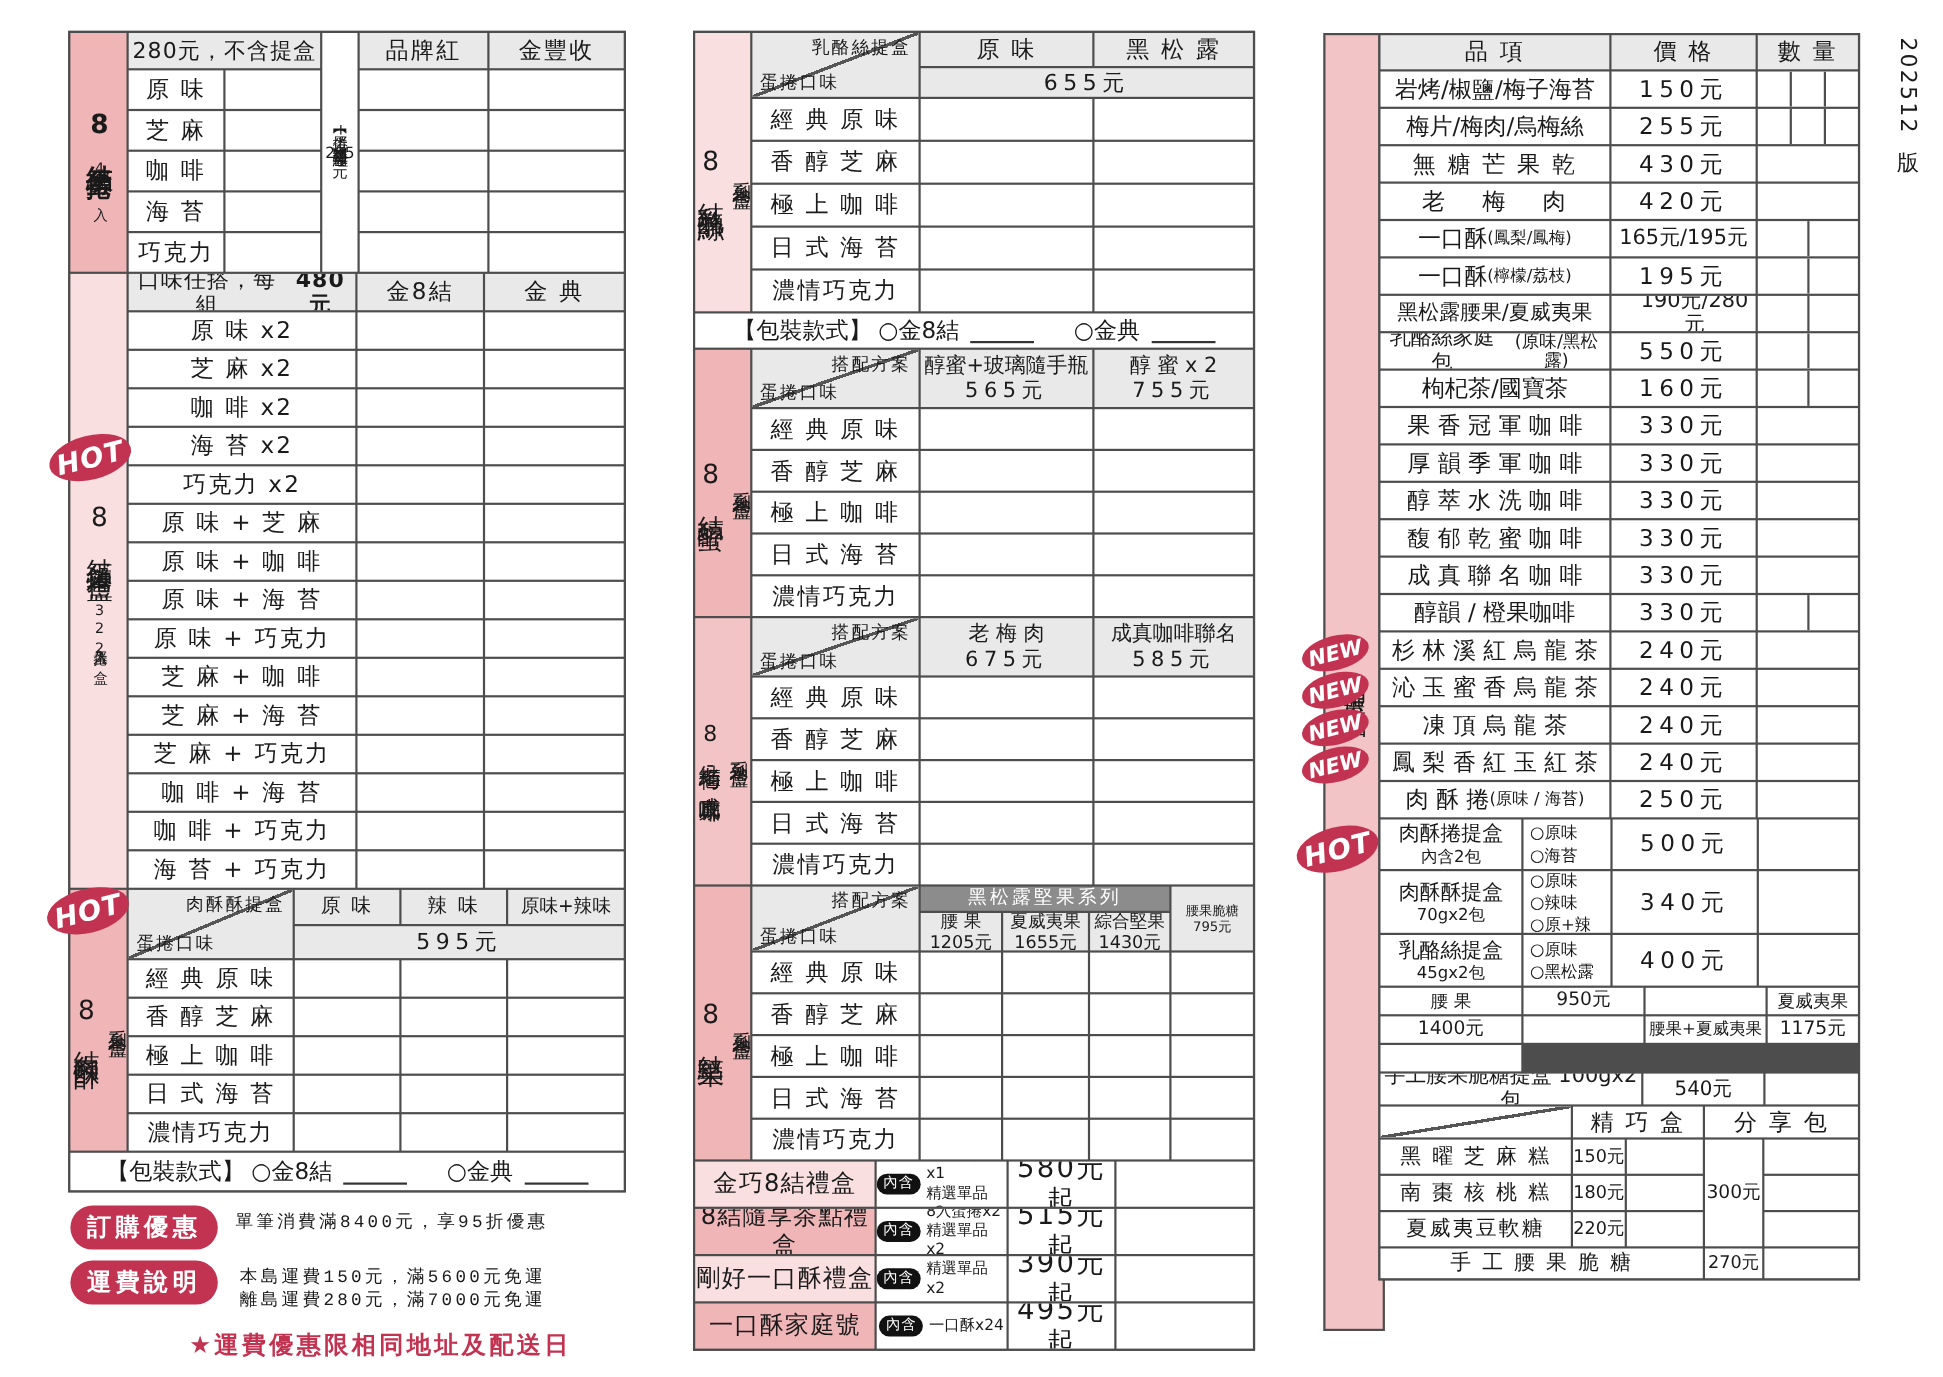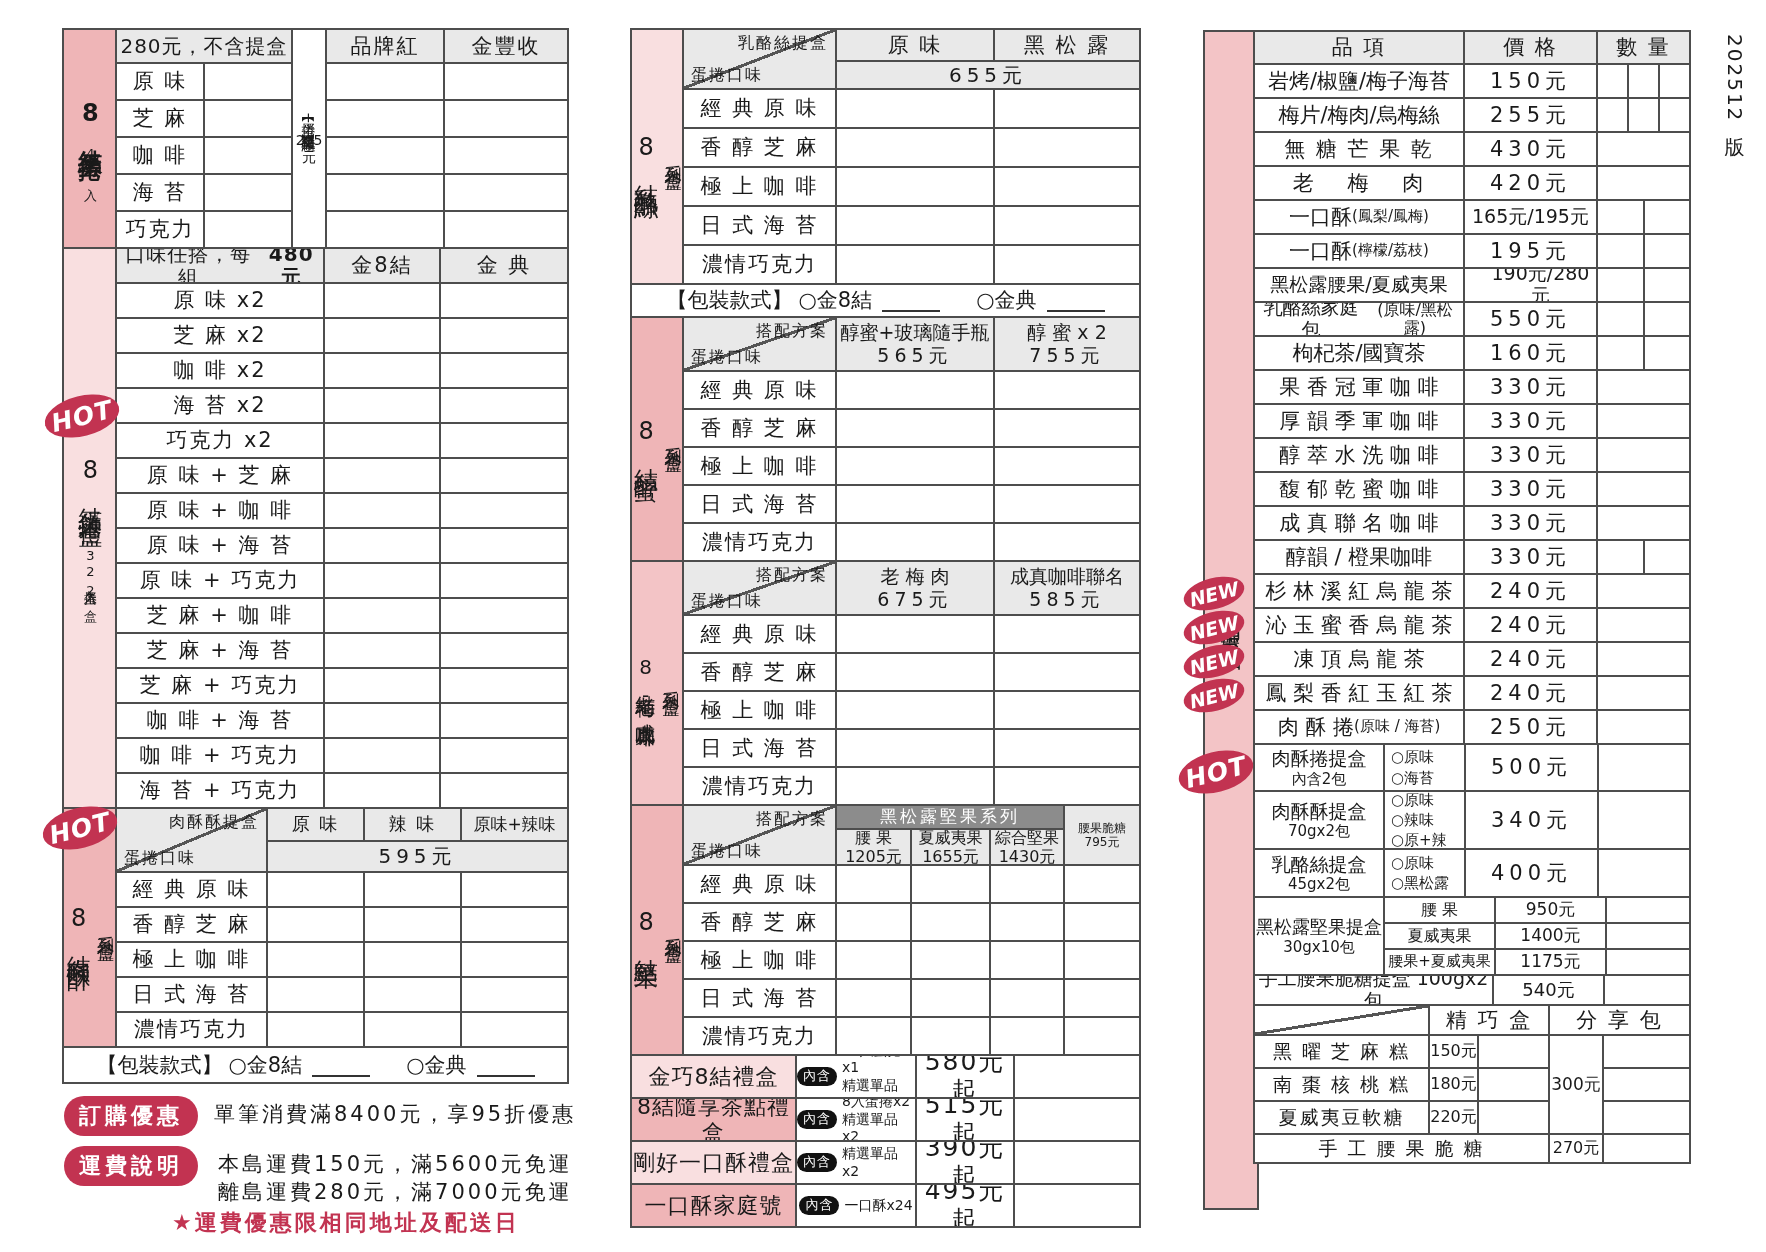--- a/index.html
+++ b/index.html
@@ -34,21 +34,21 @@
   .qs>div{flex:1;}
   .qs>div+div{border-left:2px solid #4d4d4d;}
   .sp{letter-spacing:5px;}
   .oval{position:absolute;background:#c23351;color:#fff;font-weight:bold;font-style:italic;
         border-radius:50%;transform:rotate(-14deg);display:flex;align-items:center;justify-content:center;z-index:5;}
   .hotB{width:76px;height:40px;font-size:25px;letter-spacing:1px;}
   .newB{width:62px;height:31px;font-size:19px;}
   .pill{background:#c23351;color:#fff;border-radius:20px;padding:5px 15px;font-size:22px;
         font-weight:bold;letter-spacing:4px;display:inline-block;}
   .promoRow{position:absolute;display:flex;align-items:flex-start;gap:16px;}
-  .promoTxt{font-size:21px;letter-spacing:3px;padding-top:4px;}
+  .promoTxt{font-size:16px;letter-spacing:3px;padding-top:4px;font-family:Liberation Mono, monospace;}
   .redNote{position:absolute;color:#c23351;font-size:22px;letter-spacing:3px;font-weight:bold;}
   .pack{gap:6px;font-size:21px;}
   .blankLine{display:inline-block;width:58px;border-bottom:2px solid #333;height:1em;margin-left:4px;}
   .inB{background:#111;color:#fff;border-radius:10px;font-size:13px;padding:2px 6px;letter-spacing:1px;white-space:nowrap;}
   .gift-name{font-size:22px;letter-spacing:1px;}
   .gift-price{font-size:25px;letter-spacing:2px;}
   .contents{font-size:14px;line-height:1.25;text-align:left;}
   .opts{flex-direction:column;align-items:flex-start;justify-content:center;font-size:15px;line-height:1.35;padding-left:6px;gap:0;}
   .twoLine{flex-direction:column;font-size:19px;line-height:1.2;}
   .hdrP{font-size:20px;letter-spacing:1px;}
@@ -568,24 +568,20 @@
       </div>
     <div class="c opts">
         <span>○原味</span>
         <span>○黑松露</span>
       </div>
     <div class="c sp">400元</div>
     <div class="c"></div>
   </div>
 
   <div class="g" style="grid-template-columns:128px 109px 109px 1fr;grid-template-rows:repeat(3,24px);">
-    <div class="c twoLine" style="grid-column:1;grid-row:1/4;">
-        <span style="font-size:18px;">黑松露堅果提盒</span>
-        <span class="sm">30gx10包</span>
-      </div>
     <div class="c" style="font-size:16px;">腰 果</div>
       <div class="c" style="font-size:17px;">950元</div>
       <div class="c"></div>
     <div class="c" style="font-size:16px;">夏威夷果</div>
       <div class="c" style="font-size:17px;">1400元</div>
       <div class="c"></div>
     <div class="c" style="font-size:15px;">腰果+夏威夷果</div>
       <div class="c" style="font-size:17px;">1175元</div>
       <div class="c"></div>
   </div>

